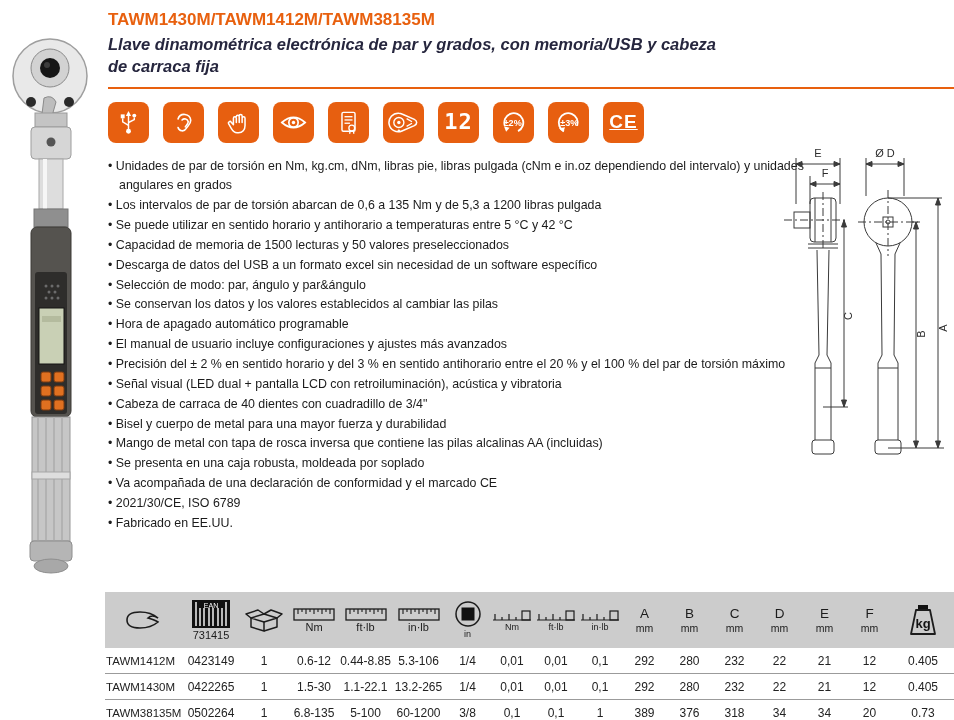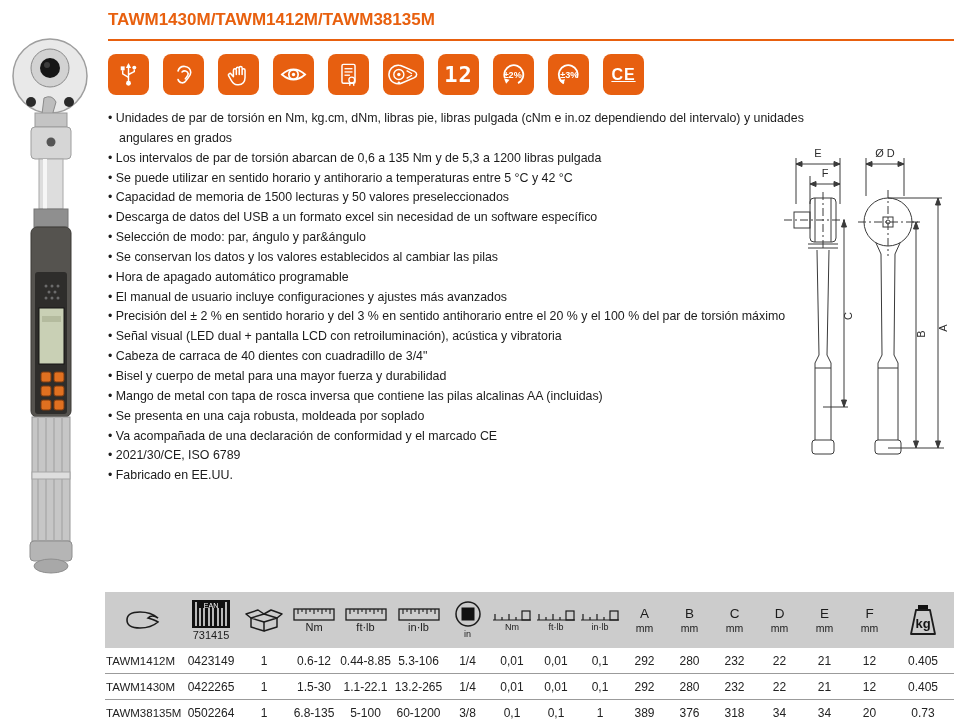--- a/index.html
+++ b/index.html
@@ -10,21 +10,21 @@
   
   .main{position:absolute;left:108px;top:10px;width:846px;}
   .title{color:#e8600e;font-size:17px;font-weight:bold;letter-spacing:0;margin:0 0 4px 0;}
   .subtitle{color:#26263e;font-size:16.5px;font-style:italic;font-weight:bold;line-height:1.32;width:620px;margin:0;}
   .rule{height:2px;background:#e8600e;margin-top:9px;width:846px;}
   
   .icons-row{display:flex;gap:14px;margin-top:13px;}
   .ficon{width:41px;height:41px;border-radius:8px;background:#e75f10;display:flex;align-items:center;justify-content:center;flex:0 0 auto;}
   .ficon svg{display:block;}
   .seg{font-family:"DejaVu Sans Mono",monospace;font-weight:bold;font-size:22px;color:#fff;letter-spacing:1px;line-height:1;}
-  .ce-txt{font-family:"Liberation Sans",sans-serif;font-weight:bold;font-size:16px;color:#fff;letter-spacing:1px;text-decoration:underline;}
+  .ce-txt{font-family:"Liberation Sans",sans-serif;font-weight:bold;font-size:19px;color:#fff;letter-spacing:1px;text-decoration:underline;}
   
   .features{margin:14px 0 0 0;padding:0;list-style:none;width:700px;font-size:12.4px;line-height:1.6;color:#1b1b1b;}
   .features li{padding-left:11px;text-indent:-11px;}
   .features li::before{content:"• ";}
   
   .photo{position:absolute;left:4px;top:20px;}
   .tech{position:absolute;left:778px;top:146px;}
   .tech text{font-size:11px;fill:#2c2c2c;font-family:"Liberation Sans",sans-serif;}
   
   .spec{position:absolute;left:105px;top:592px;width:849px;border-collapse:collapse;table-layout:fixed;}
@@ -81,20 +81,21 @@
       <rect x="41" y="397" width="2" height="124" fill="#b2b2b2"></rect>
     <rect x="49" y="397" width="2" height="124" fill="#b2b2b2"></rect>
       <rect x="57" y="397" width="2" height="124" fill="#b2b2b2"></rect>
     <rect x="28" y="452" width="38" height="7" fill="#dedede" stroke="#a5a5a5"></rect>
     <rect x="26" y="521" width="42" height="20" rx="4" fill="#b5b5b5" stroke="#8e8e8e"></rect>
     <ellipse cx="47" cy="546" rx="17" ry="7" fill="#a8a8a8" stroke="#8e8e8e"></ellipse>
   </svg>
 
   <div class="main">
     <div class="title">TAWM1430M/TAWM1412M/TAWM38135M</div>
+    <div class="subtitle">Llave dinamométrica electrónica de par y grados, con memoria/USB y cabeza de carraca fija</div>
     <div class="rule"></div>
 
     <div class="icons-row">
       <div class="ficon">
         <svg width="29" height="29" viewBox="0 0 40 40">
           <g stroke="#fff" stroke-width="2" fill="none">
             <path d="M20 31 V9"></path>
               <path d="M20 24 L12 19 V14"></path>
               <path d="M20 20 L28 16 V13"></path>
           </g>

